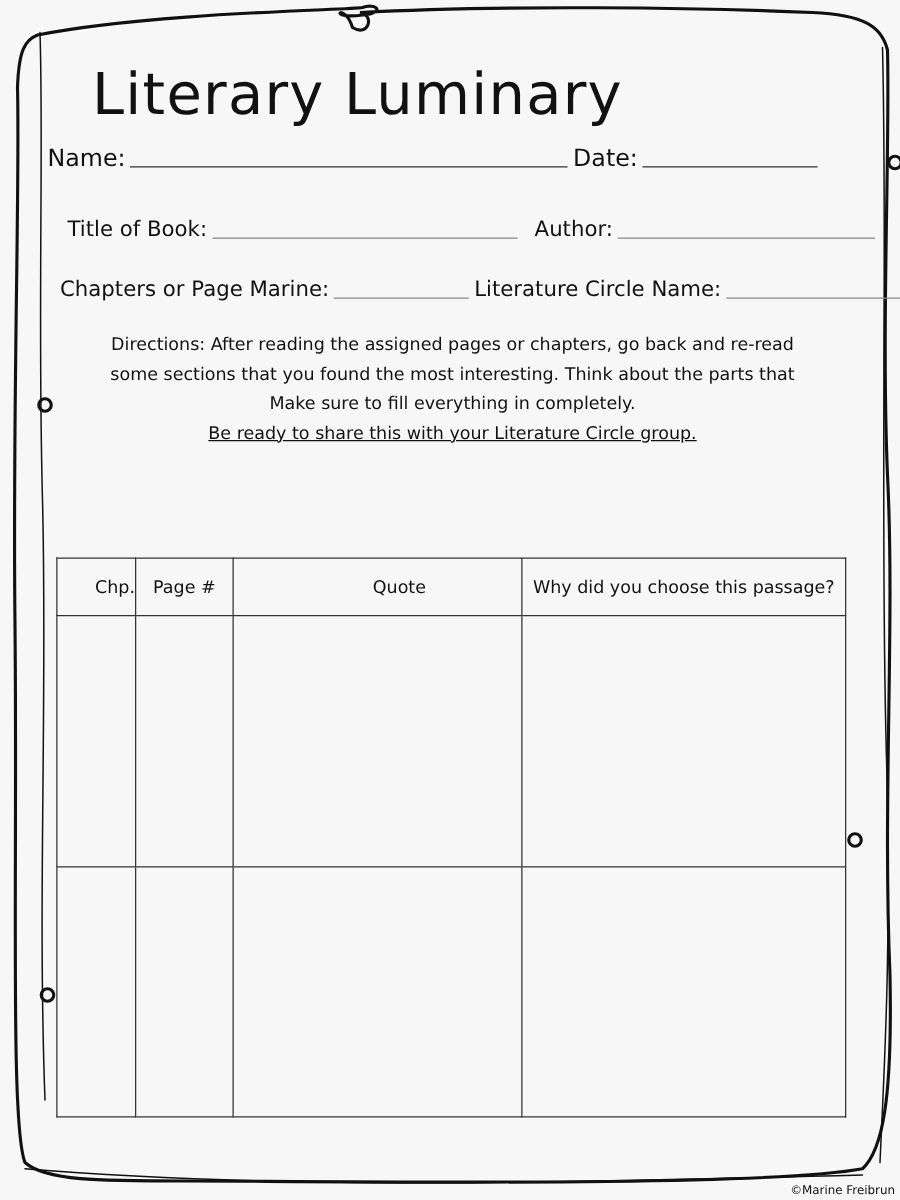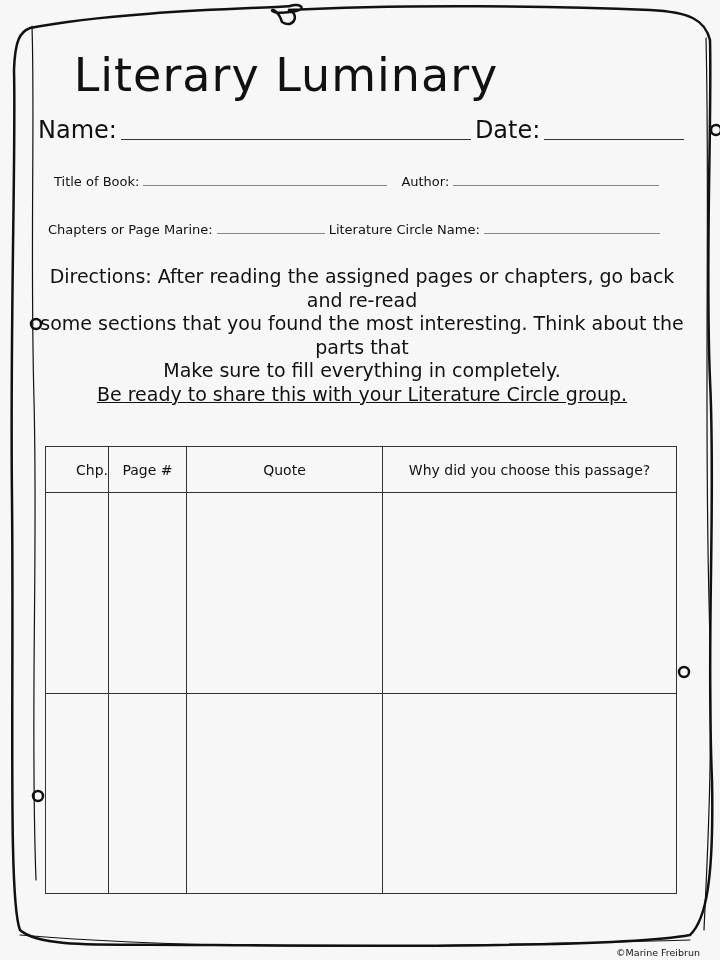--- a/index.html
+++ b/index.html
@@ -2,31 +2,31 @@
 <html><head>
 <meta charset="utf-8">
 <style>
   html, body { margin:0; padding:0; }
   body { width:720px; height:960px; background:#f7f7f7; position:relative; overflow:hidden;
          font-family:"DejaVu Sans", sans-serif; color:#111; }
   .frame { position:absolute; left:0; top:0; width:720px; height:960px; }
   .title { position:absolute; left:0; width:572px; top:48px; text-align:center;
            font-size:46px; letter-spacing:1px; font-weight:normal; }
   .row { position:absolute; display:flex; align-items:flex-end; white-space:nowrap; }
-  .lbl { font-size:24px; }
-  .lbl.sm { font-size:13px; }
+  .lbl { font-size:19px; }
+  .lbl.sm { font-size:17px; }
   .line { display:inline-block; border-bottom:1.5px solid #333; height:1px; margin:0 4px 4px 4px; }
   .line.sm { border-bottom:1px solid #888; margin-bottom:3px; }
   .directions { position:absolute; left:32px; width:660px; top:265px; text-align:center;
-                font-size:19px; line-height:23.6px; }
+                font-size:14px; line-height:23.6px; }
   .directions u { text-decoration:underline; }
   table { position:absolute; left:45px; top:446px; width:632px; height:448px; border-collapse:collapse; }
   td, th { border:1.5px solid #333; font-weight:normal; font-size:14px; text-align:center; vertical-align:middle; padding:0; }
   th { height:45px; }
-  .copy { position:absolute; right:20px; bottom:2px; font-size:9.5px; }
+  .copy { position:absolute; right:4px; bottom:2px; font-size:9.5px; }
 </style>
 </head>
 <body>
 
 <svg class="frame" viewBox="0 0 720 960">
   <g fill="none" stroke="#111" stroke-width="2.5" stroke-linecap="round">
     <path d="M30 28 C120 10 280 8 290 6 C300 2 310 10 290 12 C260 16 275 0 282 22 C295 30 300 12 288 10 C400 4 560 6 650 10 C690 12 705 20 710 40 C712 120 705 260 710 380 C716 500 706 640 712 780 C714 880 706 920 690 935 C620 948 360 946 200 945 C100 944 40 948 20 930 C8 900 14 700 12 500 C10 320 16 150 14 70 C15 40 20 32 30 28"></path>
     <path d="M32 26 C35 120 30 250 34 400 C38 560 30 720 36 880" stroke-width="1.2"></path>
     <path d="M706 38 C710 200 704 400 709 600 C714 760 706 880 704 930" stroke-width="1.2"></path>
     <path d="M20 935 C200 950 400 948 690 940" stroke-width="1.2"></path>
@@ -65,21 +65,21 @@
   <div>some sections that you found the most interesting. Think about the parts that</div>
   <div>Make sure to fill everything in completely.</div>
   <div><u>Be ready to share this with your Literature Circle group.</u></div>
 </div>
 
 <table>
   <tbody>
       <tr>
     <th style="width:62px;text-align:right;">Chp.</th>
     <th style="width:77px;">Page #</th>
-    <th style="width:195px;">Quote</th>
+    <th style="width:195px;padding-left:35px;">Quote</th>
     <th>Why did you choose this passage?</th>
   </tr>
   <tr>
     <td></td>
     <td></td>
     <td></td>
     <td></td>
   </tr>
   <tr>
     <td></td>

